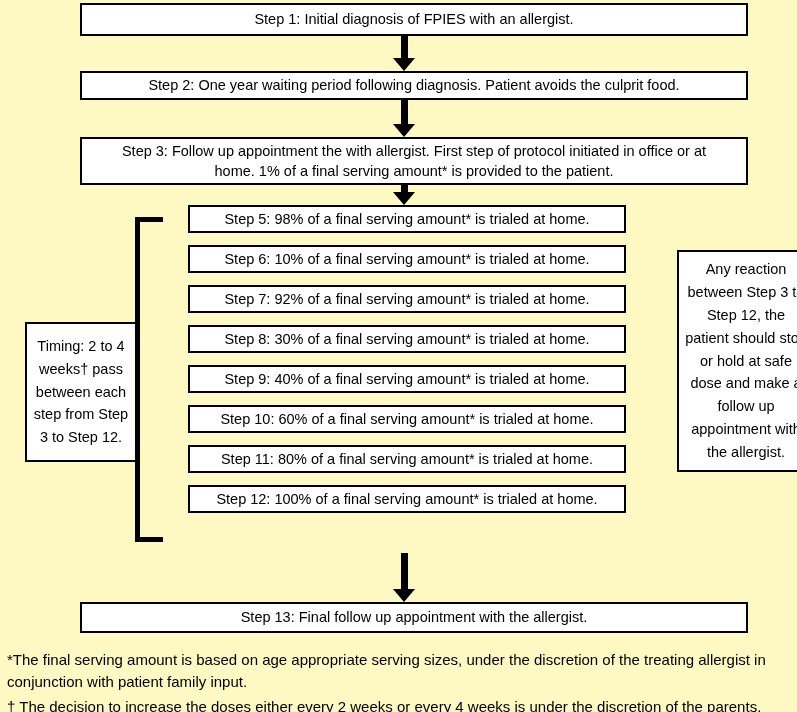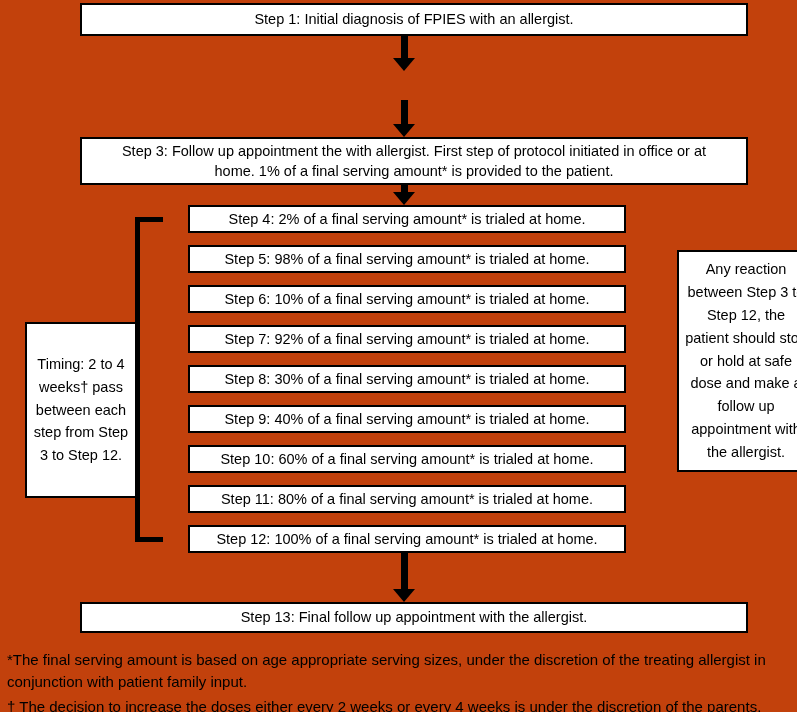--- a/index.html
+++ b/index.html
@@ -4,21 +4,21 @@
 <style>
   html, body {
     margin: 0;
     padding: 0;
     background: #ffffff;
   }
   .canvas {
     position: relative;
     width: 797px;
     height: 712px;
-    background: #c2410c;
+    background: #fef9c3;
     font-family: "Liberation Sans", "DejaVu Sans", sans-serif;
     color: #000000;
     overflow: hidden;
   }
   .box {
     position: absolute;
     box-sizing: border-box;
     border: 2px solid #000000;
     background: #ffffff;
     display: flex;
@@ -92,51 +92,51 @@
 
 <div class="canvas">
 
   <div class="box wide" style="top:3px; height:33px;">Step 1: Initial diagnosis of FPIES with an allergist.</div>
 
   <div class="arrow" style="top:36px;">
     <div class="shaft" style="height:22px;"></div>
     <div class="head"></div>
   </div>
 
+  <div class="box wide" style="top:71px; height:29px;">Step 2: One year waiting period following diagnosis. Patient avoids the culprit food.</div>
 
   <div class="arrow" style="top:100px;">
     <div class="shaft" style="height:24px;"></div>
     <div class="head"></div>
   </div>
 
   <div class="box wide" style="top:137px; height:48px; padding:16px 24px;">Step 3: Follow up appointment the with allergist. First step of protocol initiated in office or at home. 1% of a final serving amount* is provided to the patient.</div>
 
   <div class="arrow" style="top:185px;">
     <div class="shaft" style="height:7px;"></div>
     <div class="head"></div>
   </div>
 
   <div class="step-col">
-    <div class="box">Step 4: 2% of a final serving amount* is trialed at home.</div>
     <div class="box">Step 5: 98% of a final serving amount* is trialed at home.</div>
     <div class="box">Step 6: 10% of a final serving amount* is trialed at home.</div>
     <div class="box">Step 7: 92% of a final serving amount* is trialed at home.</div>
     <div class="box">Step 8: 30% of a final serving amount* is trialed at home.</div>
     <div class="box">Step 9: 40% of a final serving amount* is trialed at home.</div>
     <div class="box">Step 10: 60% of a final serving amount* is trialed at home.</div>
     <div class="box">Step 11: 80% of a final serving amount* is trialed at home.</div>
     <div class="box">Step 12: 100% of a final serving amount* is trialed at home.</div>
   </div>
 
   <div class="bracket-part" style="left:135px; top:217px; width:5px;  height:325px;"></div>
   <div class="bracket-part" style="left:140px; top:217px; width:23px; height:5px;"></div>
   <div class="bracket-part" style="left:140px; top:537px; width:23px; height:5px;"></div>
   <div class="bracket-part" style="left:113px; top:387px; width:22px; height:5px;"></div>
 
-  <div class="box side-note" style="left:3px; top:322px; width:112px; height:176px; padding:4px 5px;">Timing: 2 to 4 weeks† pass between each step from Step 3 to Step 12.</div>
+  <div class="box side-note" style="left:3px; top:322px; width:112px; height:140px; padding:4px 5px;">Timing: 2 to 4 weeks† pass between each step from Step 3 to Step 12.</div>
 
   <div class="box side-note" style="left:655px; top:250px; width:138px; height:222px; padding:4px 6px;">Any reaction between Step 3 to Step 12, the patient should stop or hold at safe dose and make a follow up appointment with the allergist.</div>
 
   <div class="arrow" style="top:553px;">
     <div class="shaft" style="height:36px;"></div>
     <div class="head"></div>
   </div>
 
   <div class="box wide" style="top:602px; height:31px;">Step 13: Final follow up appointment with the allergist.</div>
 

